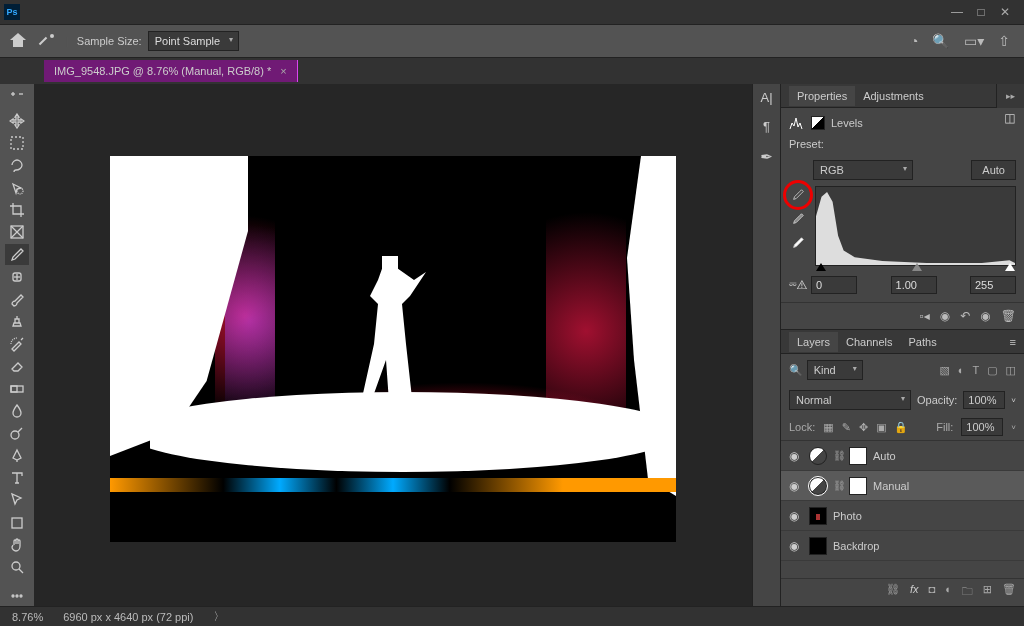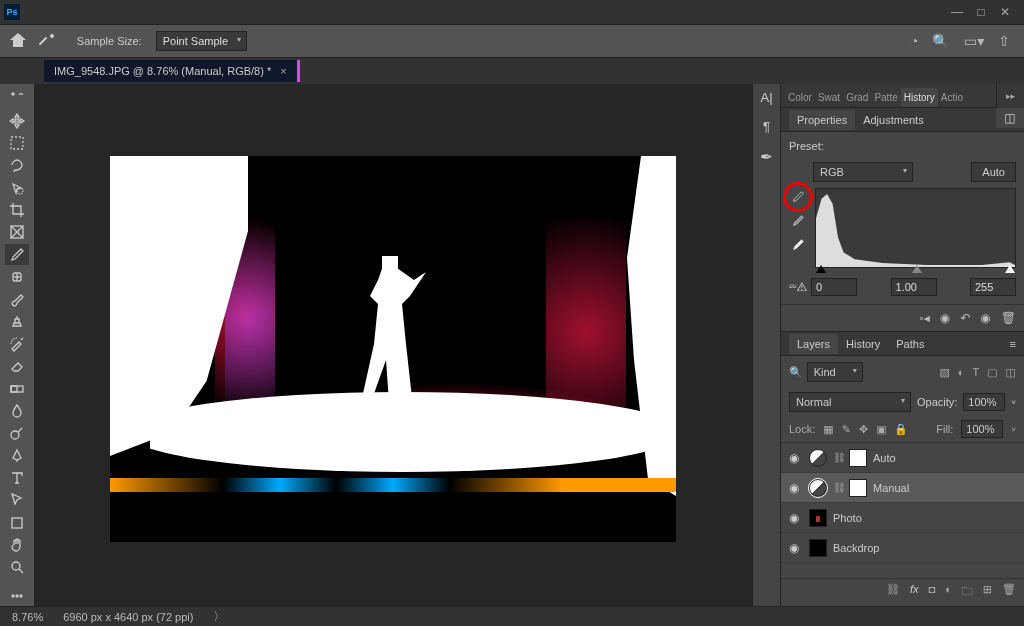--- a/index.html
+++ b/index.html
@@ -10,27 +10,27 @@
 .menu span{padding:3px 7px;cursor:pointer}
 .winctrl{margin-left:auto;display:flex;gap:10px;padding-right:8px}
 .winctrl span{width:14px;text-align:center;color:#aaa;font-size:12px}
 .optbar{height:34px;background:#535353;display:flex;align-items:center;padding:0 8px;border-top:1px solid #222;border-bottom:1px solid #222}
 .home-icon{width:20px;height:20px;margin-right:10px;position:relative}
 .home-icon::before{content:'';position:absolute;top:2px;left:2px;width:0;height:0;border-left:8px solid transparent;border-right:8px solid transparent;border-bottom:7px solid #ccc}
 .home-icon::after{content:'';position:absolute;top:8px;left:5px;width:10px;height:8px;background:#ccc}
 .eyedrop-icon{width:18px;height:18px;margin-right:10px;position:relative}
 .eyedrop-icon::before{content:'';position:absolute;top:2px;right:2px;width:4px;height:4px;background:#ccc;border-radius:50%}
 .eyedrop-icon::after{content:'';position:absolute;top:4px;left:4px;width:2px;height:10px;background:#ccc;transform:rotate(45deg)}
-.opt-label{margin-right:14px;font-size:11px}
+.opt-label{margin-right:6px;font-size:11px}
 .opt-select{background:#3a3a3a;border:1px solid #222;padding:3px 18px 3px 6px;font-size:11px;color:#ddd;position:relative;min-width:90px}
 .opt-select::after{content:'▾';position:absolute;right:5px;color:#aaa;font-size:8px}
 .optbar-right{margin-left:auto;display:flex;gap:14px;align-items:center;padding-right:6px}
 .optbar-right span{font-size:14px;color:#bbb}
 .docbar{height:26px;background:#323232;display:flex;align-items:center;padding-left:44px}
-.doc-tab{background:#0f172a;padding:5px 10px;font-size:11px;color:#ddd;border-right:3px solid #d946ef}
+.doc-tab{background:#701a75;padding:5px 10px;font-size:11px;color:#ddd;border-right:1px solid #d946ef}
 .doc-tab .close{margin-left:6px;color:#aaa}
 .main{position:absolute;top:84px;left:0;right:0;bottom:20px;display:flex}
 .toolbar{width:34px;background:#535353;display:flex;flex-direction:column;align-items:center;padding-top:4px;gap:2px}
 .tool{width:24px;height:22px;display:flex;align-items:center;justify-content:center;position:relative;cursor:pointer}
 .tool svg{width:16px;height:16px}
 .tool svg path,.tool svg rect,.tool svg circle,.tool svg line{stroke:#ccc;fill:none;stroke-width:1.3}
 .tool.active{background:#3a3a3a}
 .canvas-area{flex:1;background:#262626;display:flex;align-items:flex-start;justify-content:center;padding-top:72px;position:relative}
 .canvas{width:566px;height:386px;background:#000;position:relative;overflow:hidden}
 .canvas .whiteL{position:absolute;left:0;top:0;width:138px;height:300px;background:#fff;clip-path:polygon(0 0,100% 0,100% 25%,85% 50%,70% 75%,45% 92%,0 100%)}
@@ -291,36 +291,39 @@
   </div>
 
   <div class="collapsed-panels">
     <span>A|</span>
     <span>¶</span>
     <span style="font-size:15px">✒</span>
   </div>
 
   <div class="panels">
 
-    <div class="panelgroup-tabs">
-      <span class="ptab small">Color</span>
-      <span class="ptab small">Swat</span>
-      <span class="ptab small">Grad</span>
-      <span class="ptab small">Patte</span>
-      <span class="ptab small active">History</span>
-      <span class="ptab small">Actio</span>
-    </div>
 
     <div class="panel-head">
       <span class="pt active">Properties</span>
       <span class="pt">Adjustments</span>
       <span style="margin-left:auto;font-size:11px">≡</span>
     </div>
 
     <div class="panel-body">
+      <div class="prop-row">
+        <span class="levels-icon">
+            <svg width="16" height="14" viewBox="0 0 16 14">
+              <path d="M1 13l2-6 2 3 2-8 2 9 2-4 2 6" stroke="#fff" fill="none"></path>
+            </svg>
+          </span>
+        <span class="levels-icon">
+            <span class="bw"></span>
+          </span>
+        <span class="prop-label">Levels</span>
+      </div>
       <div class="preset-row">
         <span class="prop-label">Preset:</span>
       </div>
       <div class="channel-row">
         <div class="drop">RGB</div>
         <div class="auto-btn">Auto</div>
       </div>
       <div class="histogram-area">
         <div class="dropper-col">
           <span style="position:relative">
@@ -363,21 +366,21 @@
     <div class="bottom-icons">
       <span>▫◂</span>
       <span>◉</span>
       <span>↶</span>
       <span>◉</span>
       <span>🗑</span>
     </div>
 
     <div class="panel-head">
       <span class="pt active">Layers</span>
-      <span class="pt">History</span>
+      <span class="pt">Channels</span>
       <span class="pt">Paths</span>
       <span style="margin-left:auto;font-size:11px">≡</span>
     </div>
     <div class="layers-panel">
       <div class="layer-filter">
         <span style="font-size:11px">🔍</span>
         <div class="drop">Kind</div>
         <div class="icons">
           <span>▧</span>
           <span>◐</span>

